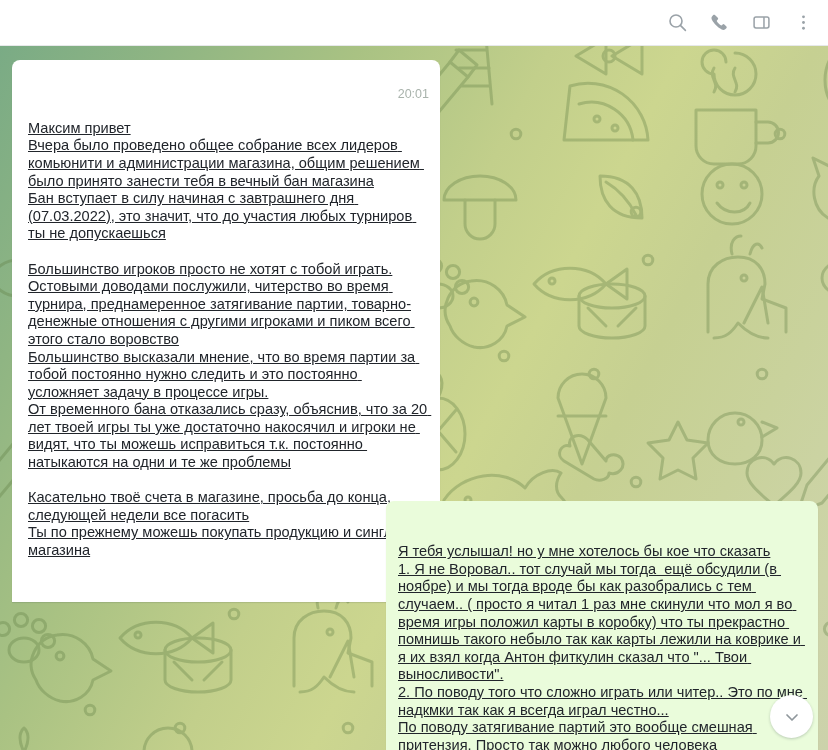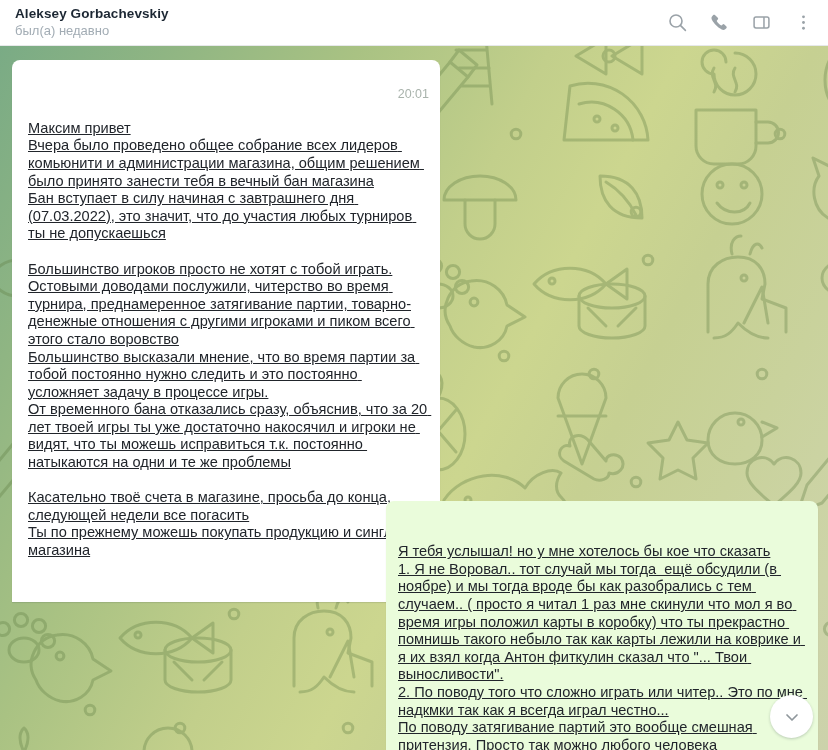--- a/index.html
+++ b/index.html
@@ -154,24 +154,20 @@
     color: #8f979c;
   }
   .scroll-fab svg { display: block; }
 </style>
 </head>
 <body>
 
 <div id="app">
 
   <div class="header">
-    <div class="header-titles">
-      <div class="chat-title">Aleksey Gorbachevskiy</div>
-      <div class="chat-status">был(а) недавно</div>
-    </div>
 
     <div class="header-actions">
 
       <div class="hicon">
         <svg width="19" height="19" viewBox="0 0 19 19" fill="none" stroke="currentColor" stroke-width="1.6">
           <circle cx="8" cy="8" r="6"></circle>
           <line x1="12.4" y1="12.4" x2="17.4" y2="17.4" stroke-linecap="round"></line>
         </svg>
       </div>
 

